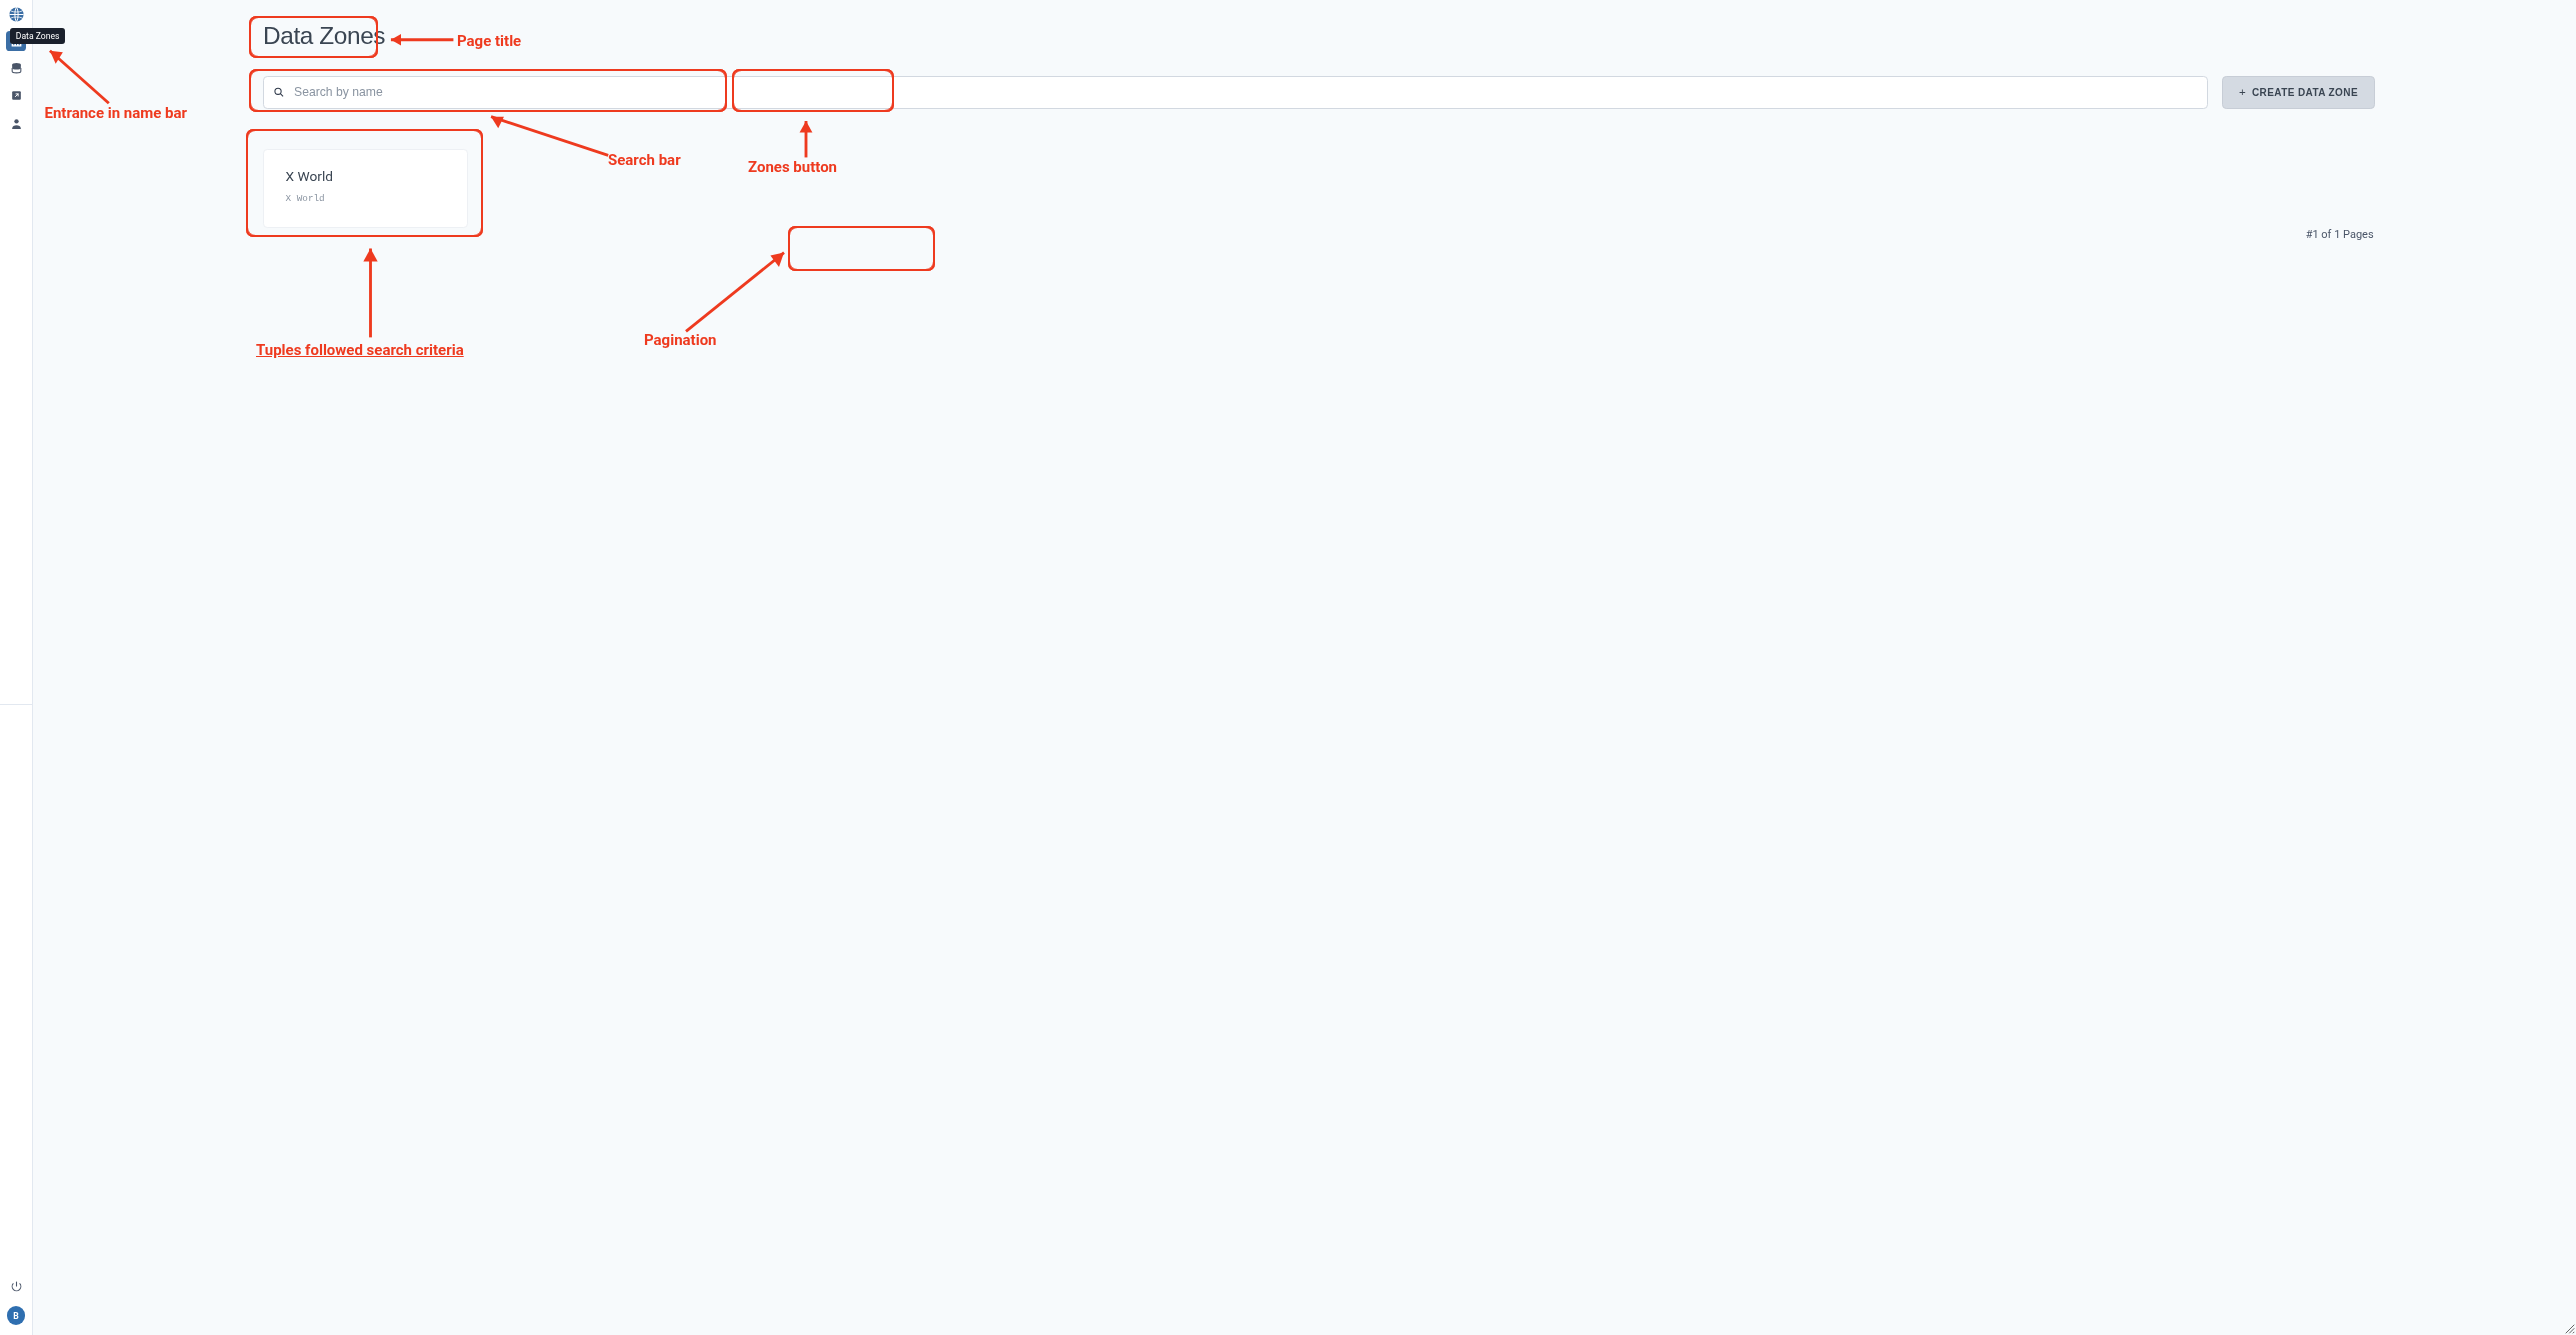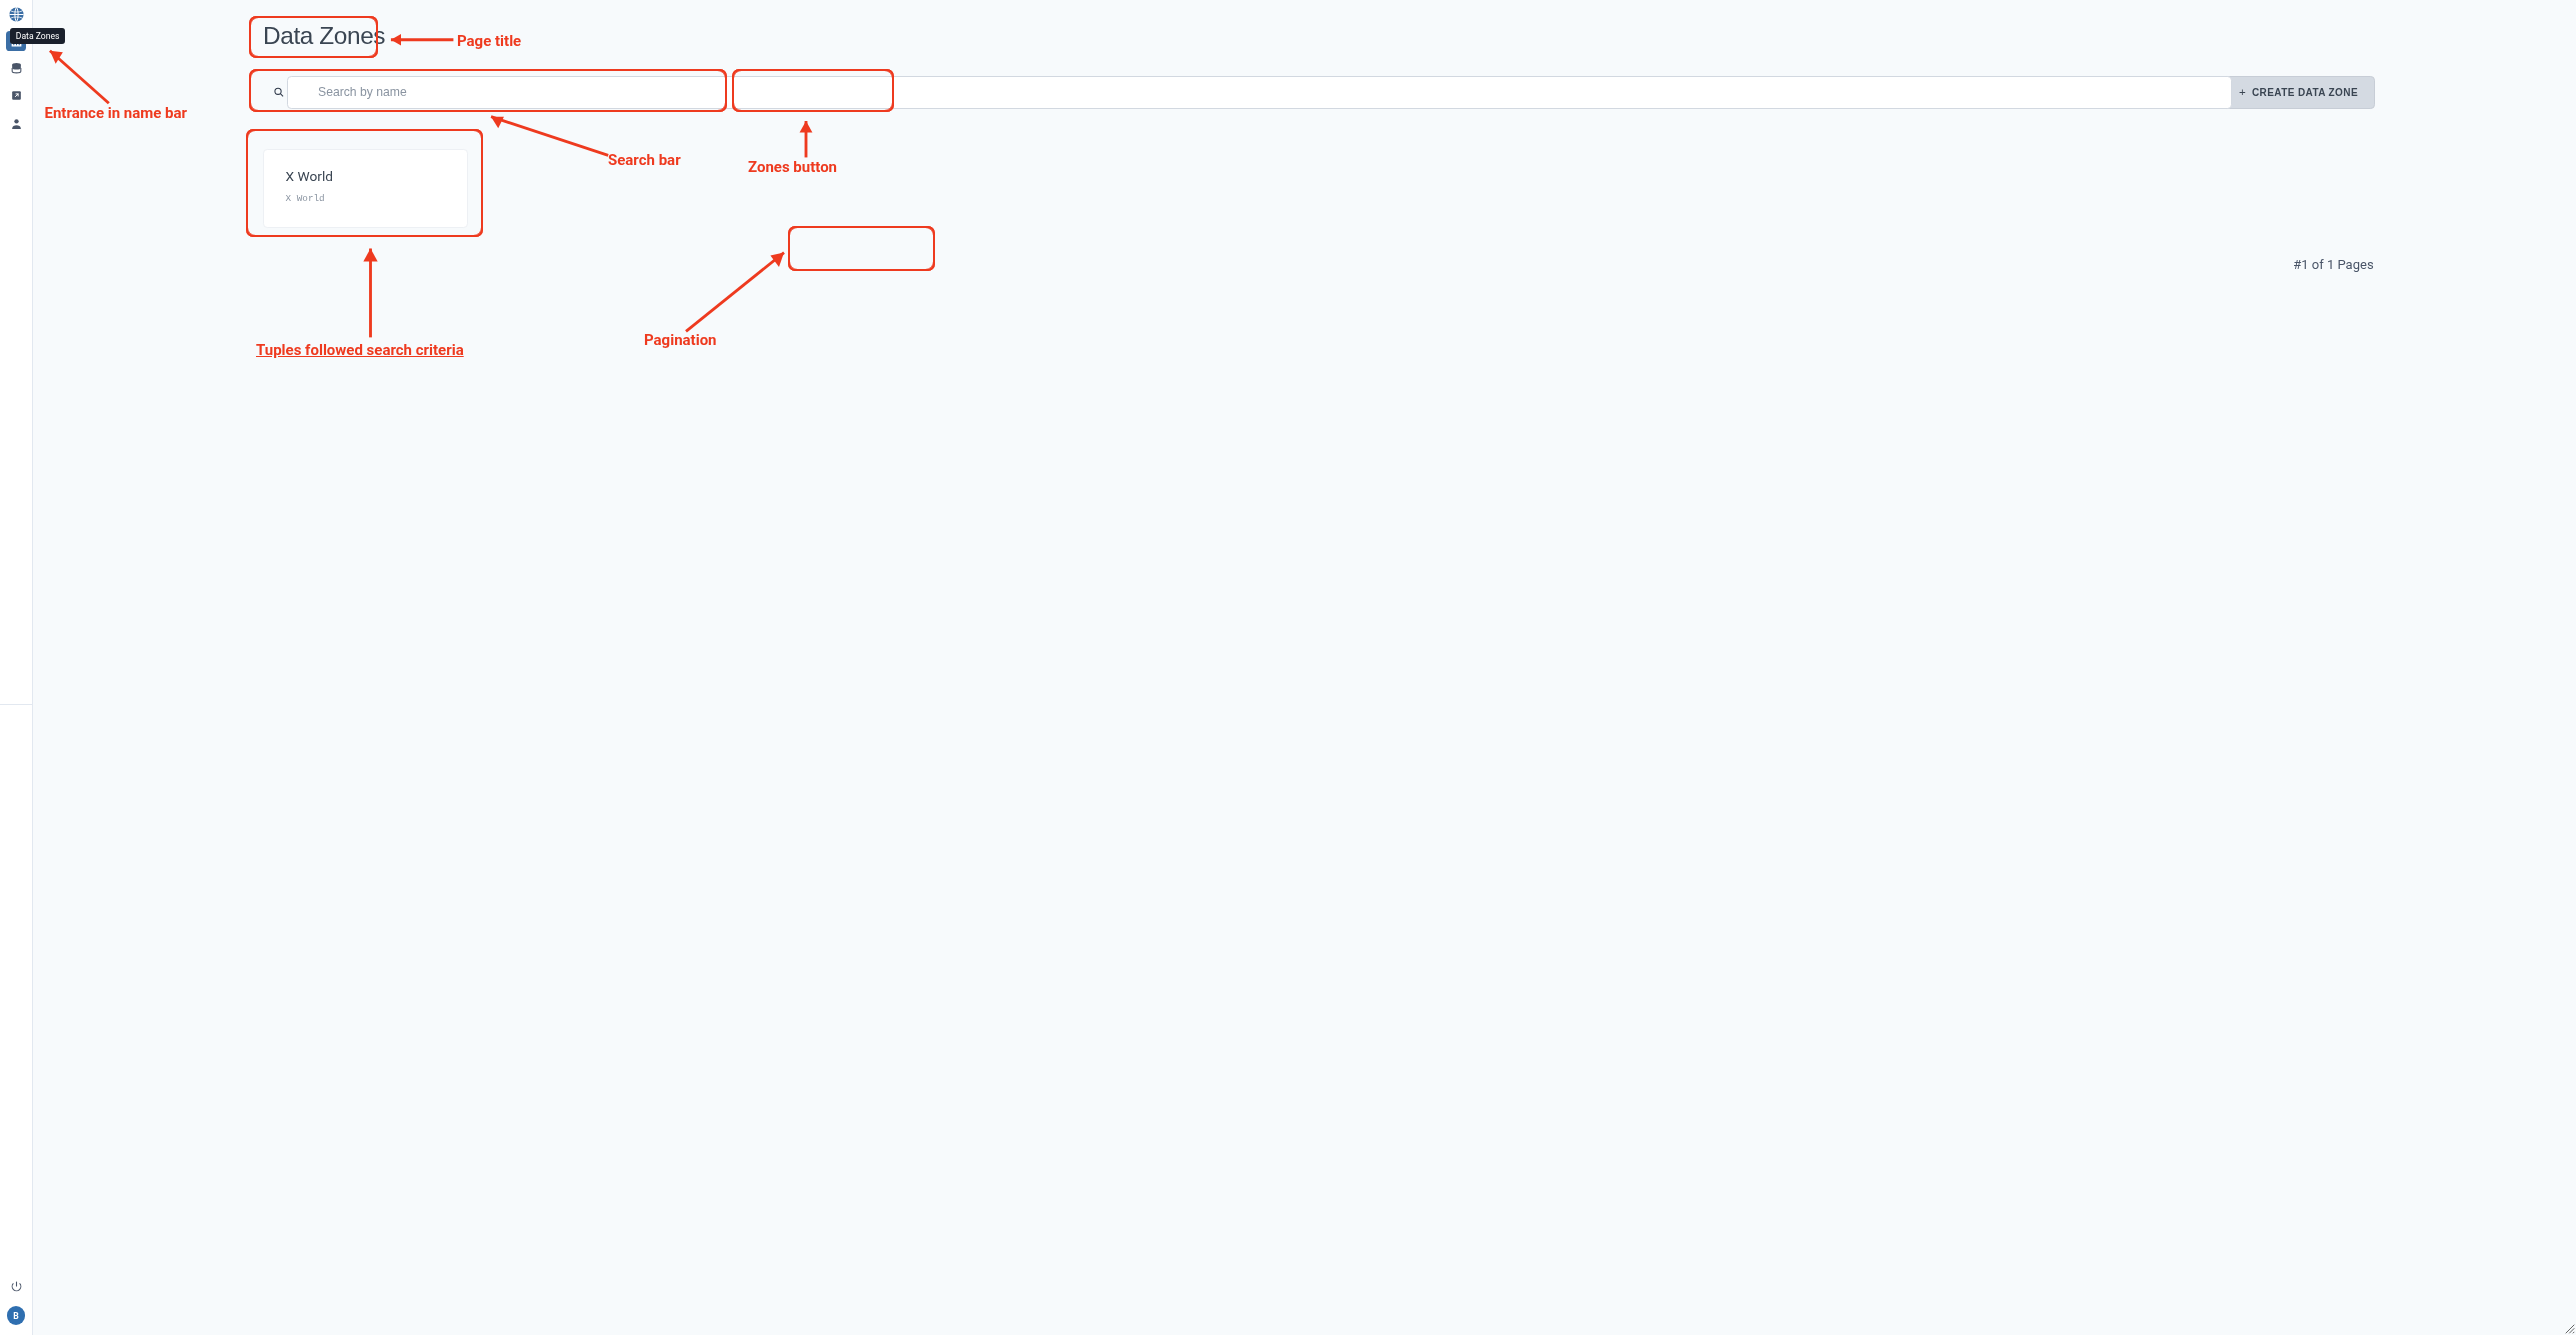--- a/index.html
+++ b/index.html
@@ -90,21 +90,20 @@
 .search-input {
   width: 100%;
   height: 33px;
   border: 0.7px solid #d2d8e0;
   border-radius: 4.3px;
   background: #fff;
   padding: 0 10px 0 30px;
   font-size: 12.2px;
   color: #2d3748;
   outline: none;
-  margin-left: 24px;
 }
 .search-input::placeholder { color: #8a94a1; }
 .search-icon-wrap {
   position: absolute;
   left: 10px; top: 50%;
   transform: translateY(-50%);
   color: #2d3748;
   display:flex; align-items:center;
 }
 .search-icon-wrap svg { width: 11.5px; height: 11.5px; }
@@ -150,23 +149,22 @@
   font-weight: 400;
   margin-bottom: 8.6px;
 }
 .card-desc {
   font-size: 9.3px;
   color: #8a94a1;
   font-family: "Courier New", monospace;
 }
 
 .pagination {
-  margin-top: 29px;
   text-align: right;
-  font-size: 13px;
+  font-size: 11px;
   color: #4a5568;
   padding-right: 1.4px;
 }
 
 
 .anno { position: absolute; pointer-events: none; z-index: 40; }
 .anno-box {
   border: 2.2px solid #ee3a1f;
   border-radius: 7.2px;
   filter: drop-shadow(0 0 0.4px #ee3a1f);

